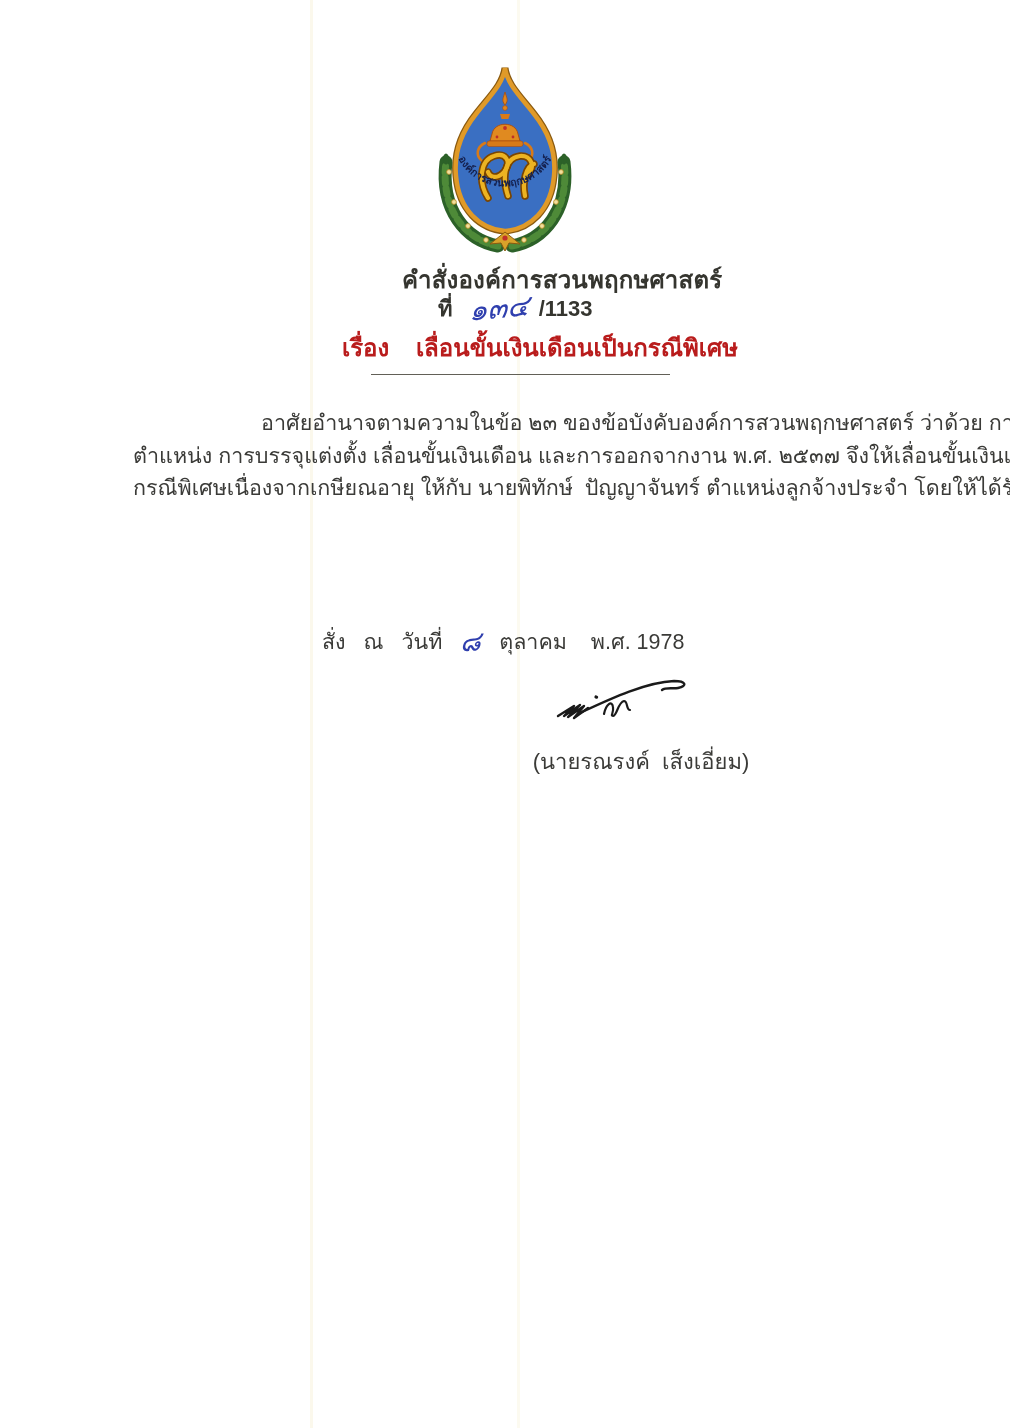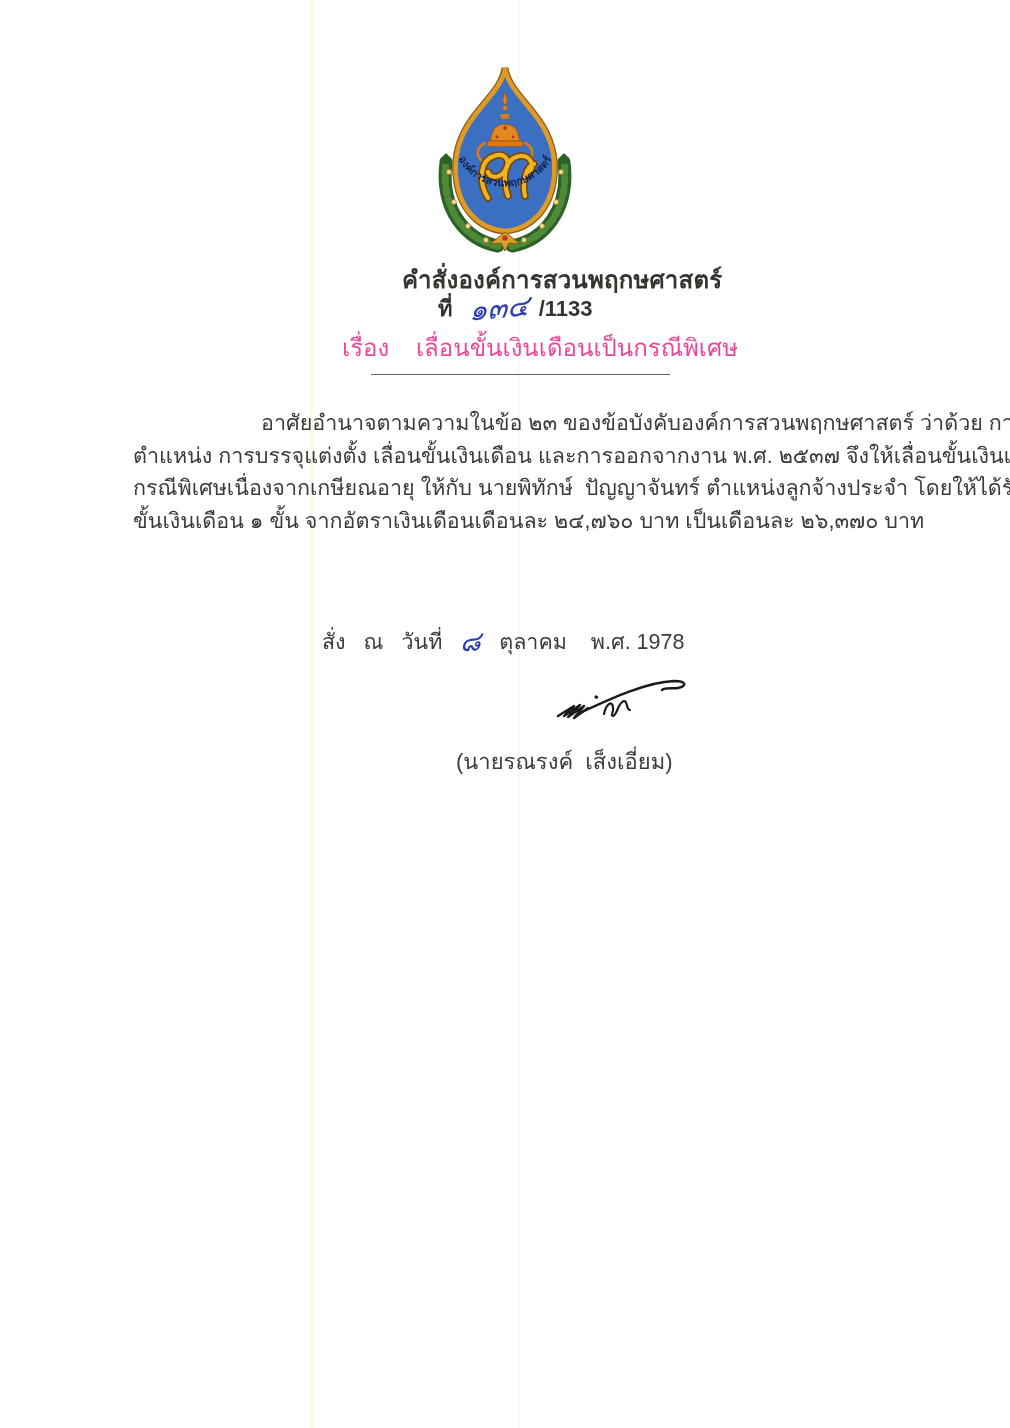--- a/index.html
+++ b/index.html
@@ -37,21 +37,21 @@
     transform:rotate(-5deg) skewX(-6deg);
     margin:0 10px 0 16px;line-height:20px;vertical-align:-2px;
   }
   .hw-day{
     font-size:27px;font-weight:normal;
     transform:rotate(-4deg) skewX(-6deg);
     margin:0 18px;line-height:20px;vertical-align:-2px;
   }
   .hdr-subject{
     position:absolute;left:342px;top:328px;
-    font-size:24px;font-weight:normal;white-space:pre;color:#ec4899;
+    font-size:24px;font-weight:bold;white-space:pre;color:#b91c1c;
   }
   .divider{
     position:absolute;left:371px;top:374px;width:299px;height:0;
     border-top:1.6px solid rgba(70,68,58,0.85);
   }
 
   .body-par{
     position:absolute;left:133px;top:407px;width:795px;
     font-size:21.5px;line-height:32.6px;
   }
@@ -61,22 +61,22 @@
   .effective-line{
     position:absolute;left:260px;top:559px;
     font-size:21.5px;white-space:pre;
   }
   .order-line{
     position:absolute;left:322px;top:624px;
     font-size:21.5px;white-space:pre;
   }
   .signature{position:absolute;left:552px;top:672px;width:150px;height:60px;}
   .signer{
-    position:absolute;left:456px;top:744px;width:400px;
-    text-align:left;font-size:22px;white-space:pre;color:#3b3b38;
+    position:absolute;left:441px;top:744px;width:400px;
+    text-align:center;font-size:22px;white-space:pre;color:#3b3b38;
   }
   .signer-pos{
     position:absolute;left:436px;top:780px;width:400px;
     text-align:center;font-size:22px;white-space:pre;color:#3b3b38;
   }
 </style>
 </head>
 <body>
 
 <div class="page">
@@ -151,21 +151,20 @@
   <div class="hdr-number"><span>ที่</span><span class="hw hw-number">๑๓๔</span><span>/1133</span></div>
 
   <div class="hdr-subject">เรื่อง    เลื่อนขั้นเงินเดือนเป็นกรณีพิเศษ</div>
 
   <div class="divider"></div>
 
   <div class="body-par">
     <div class="line indent">อาศัยอำนาจตามความในข้อ ๒๓ ของข้อบังคับองค์การสวนพฤกษศาสตร์ ว่าด้วย การกำหนด</div>
     <div class="line">ตำแหน่ง การบรรจุแต่งตั้ง เลื่อนขั้นเงินเดือน และการออกจากงาน พ.ศ. ๒๕๓๗ จึงให้เลื่อนขั้นเงินเดือนเป็น</div>
     <div class="line">กรณีพิเศษเนื่องจากเกษียณอายุ ให้กับ นายพิทักษ์  ปัญญาจันทร์ ตำแหน่งลูกจ้างประจำ โดยให้ได้รับการเลื่อน</div>
-    <div class="line">ขั้นเงินเดือน ๑ ขั้น จากอัตราเงินเดือนเดือนละ ๒๔,๗๖๐ บาท เป็นเดือนละ ๒๖,๓๗๐ บาท</div>
   </div>
 
 
   <div class="order-line"><span>สั่ง   ณ   วันที่</span><span class="hw hw-day">๘</span><span>ตุลาคม    พ.ศ. 1978</span></div>
 
   <svg class="signature" viewBox="0 0 150 60" aria-hidden="true">
     <g fill="none" stroke="#1a1a1a" stroke-linecap="round" stroke-linejoin="round">
       <path d="M6,44 L22,34 L12,44 L28,33 L16,45 L32,34 L22,46 L36,36" stroke-width="2.4"></path>
       <path d="M44,25 l0.6,0.2" stroke-width="3.2"></path>
       <path d="M52,42 C54,32 60,28 61,35 C62,41 58,44 61,44 C65,44 66,30 72,29 C76,29 74,38 78,38" stroke-width="2.2"></path>

